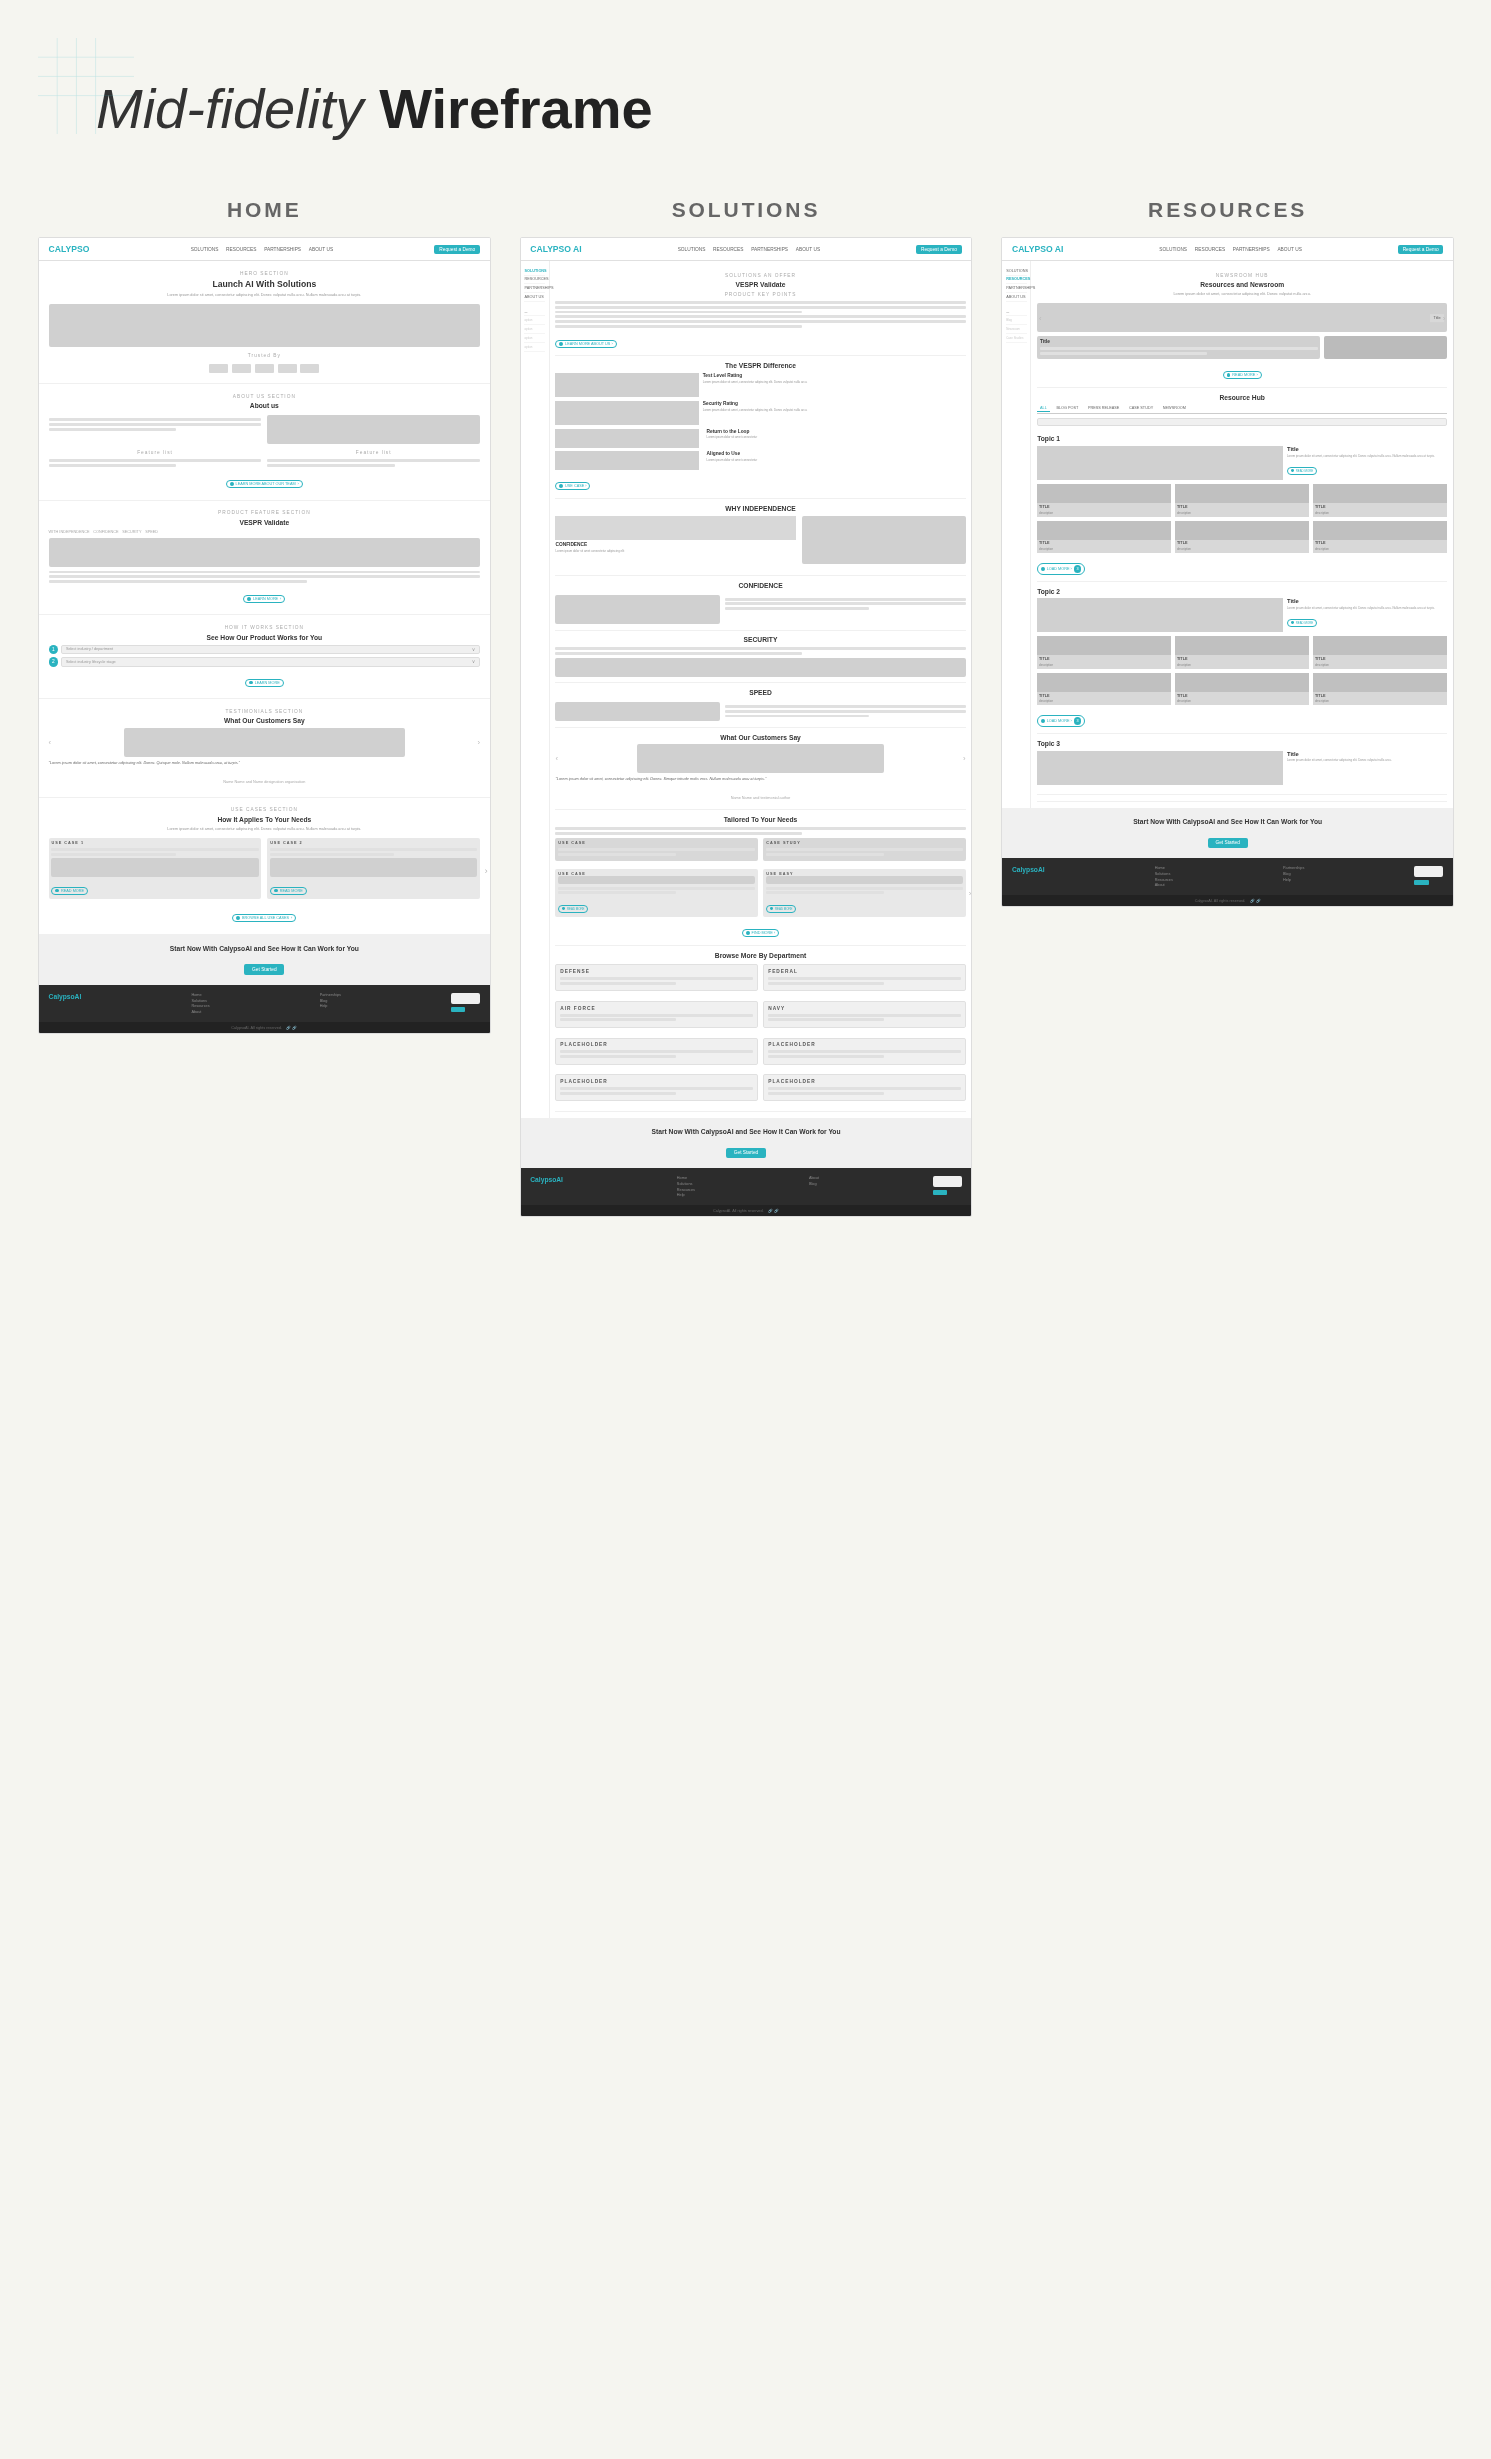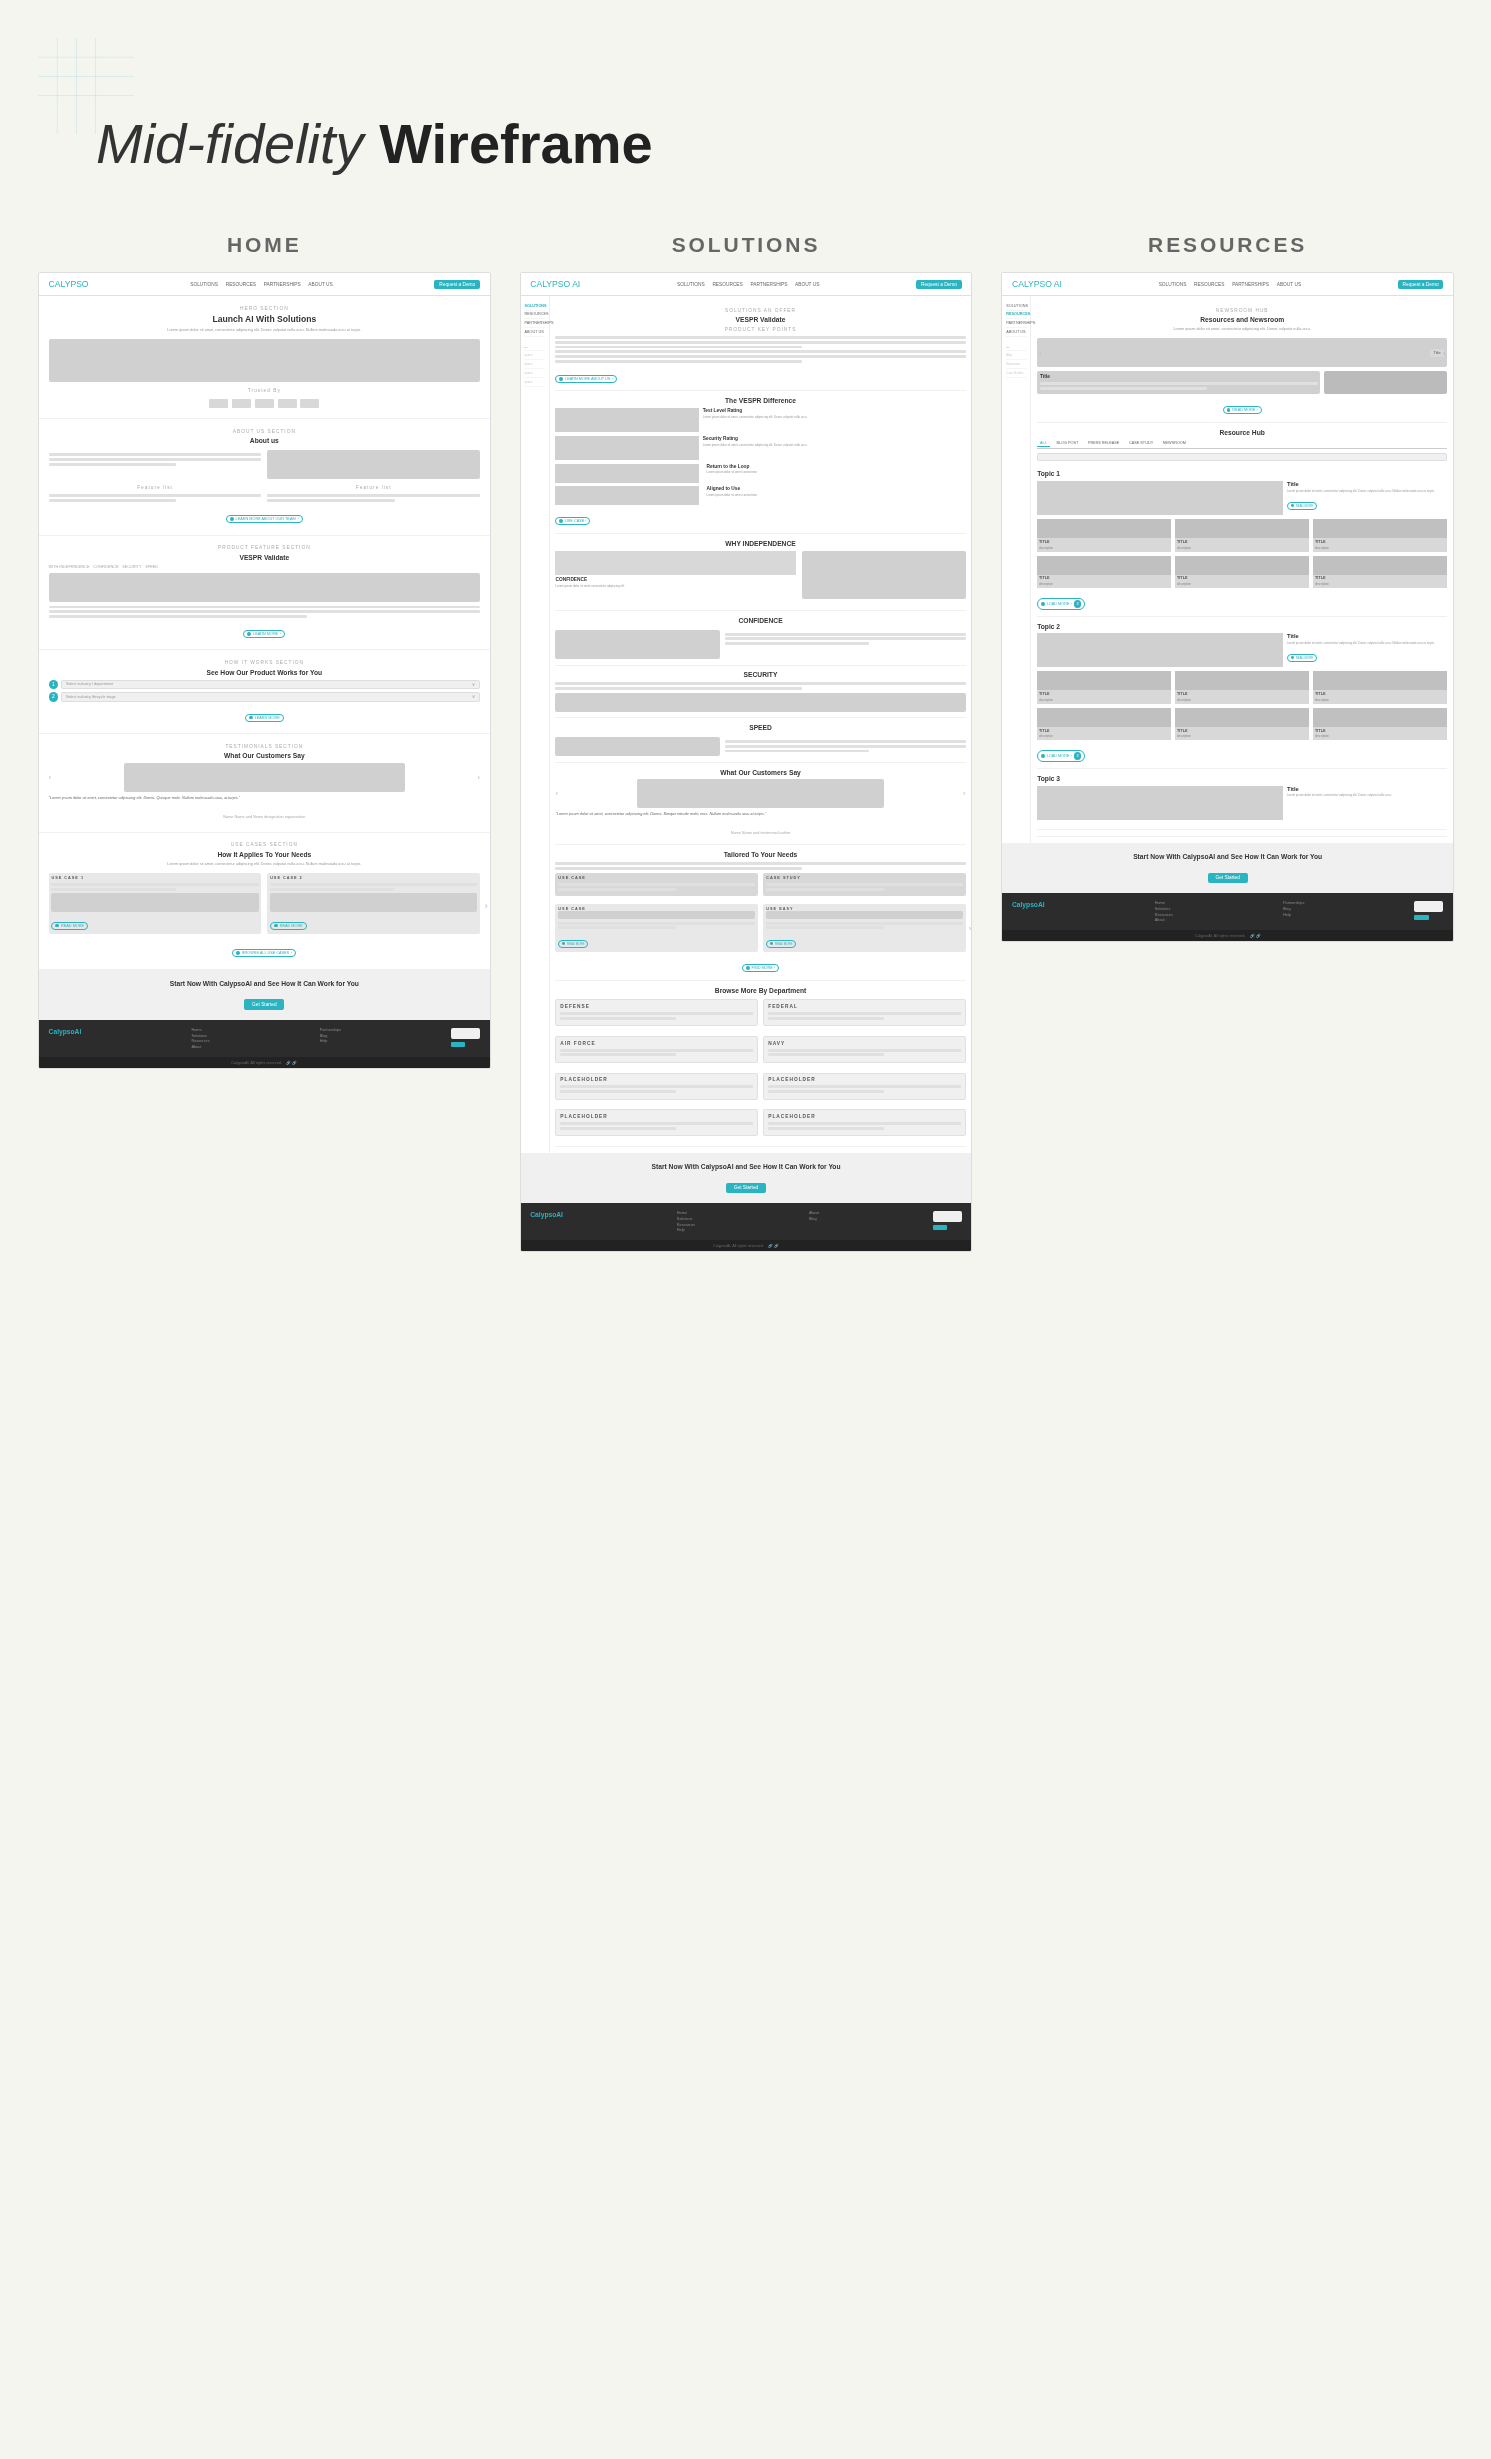--- a/index.html
+++ b/index.html
@@ -14,21 +14,20 @@
     
     .page-header {
       margin-bottom: 38px;
       padding: 19px 0;
     }
     .page-title {
       font-size: 56px;
       color: #333;
       font-style: italic;
       font-weight: 300;
-      margin-top: 35px;
     }
     .page-title strong {
       font-style: normal;
       font-weight: 900;
       color: #222;
     }
 
     
     .columns-wrapper {
       display: flex;
@@ -60,21 +59,21 @@
     .wf-nav {
       display: flex;
       align-items: center;
       justify-content: space-between;
       padding: 5.8px 9.6px;
       border-bottom: 1px solid #e0e0e0;
       background: #fff;
     }
     .wf-logo {
       font-size: 8.6px;
-      font-weight: 400;
+      font-weight: 700;
       color: #2ab3c0;
     }
     .wf-nav-links {
       display: flex;
       gap: 7.7px;
     }
     .wf-nav-link {
       font-size: 4.8px;
       color: #666;
     }

